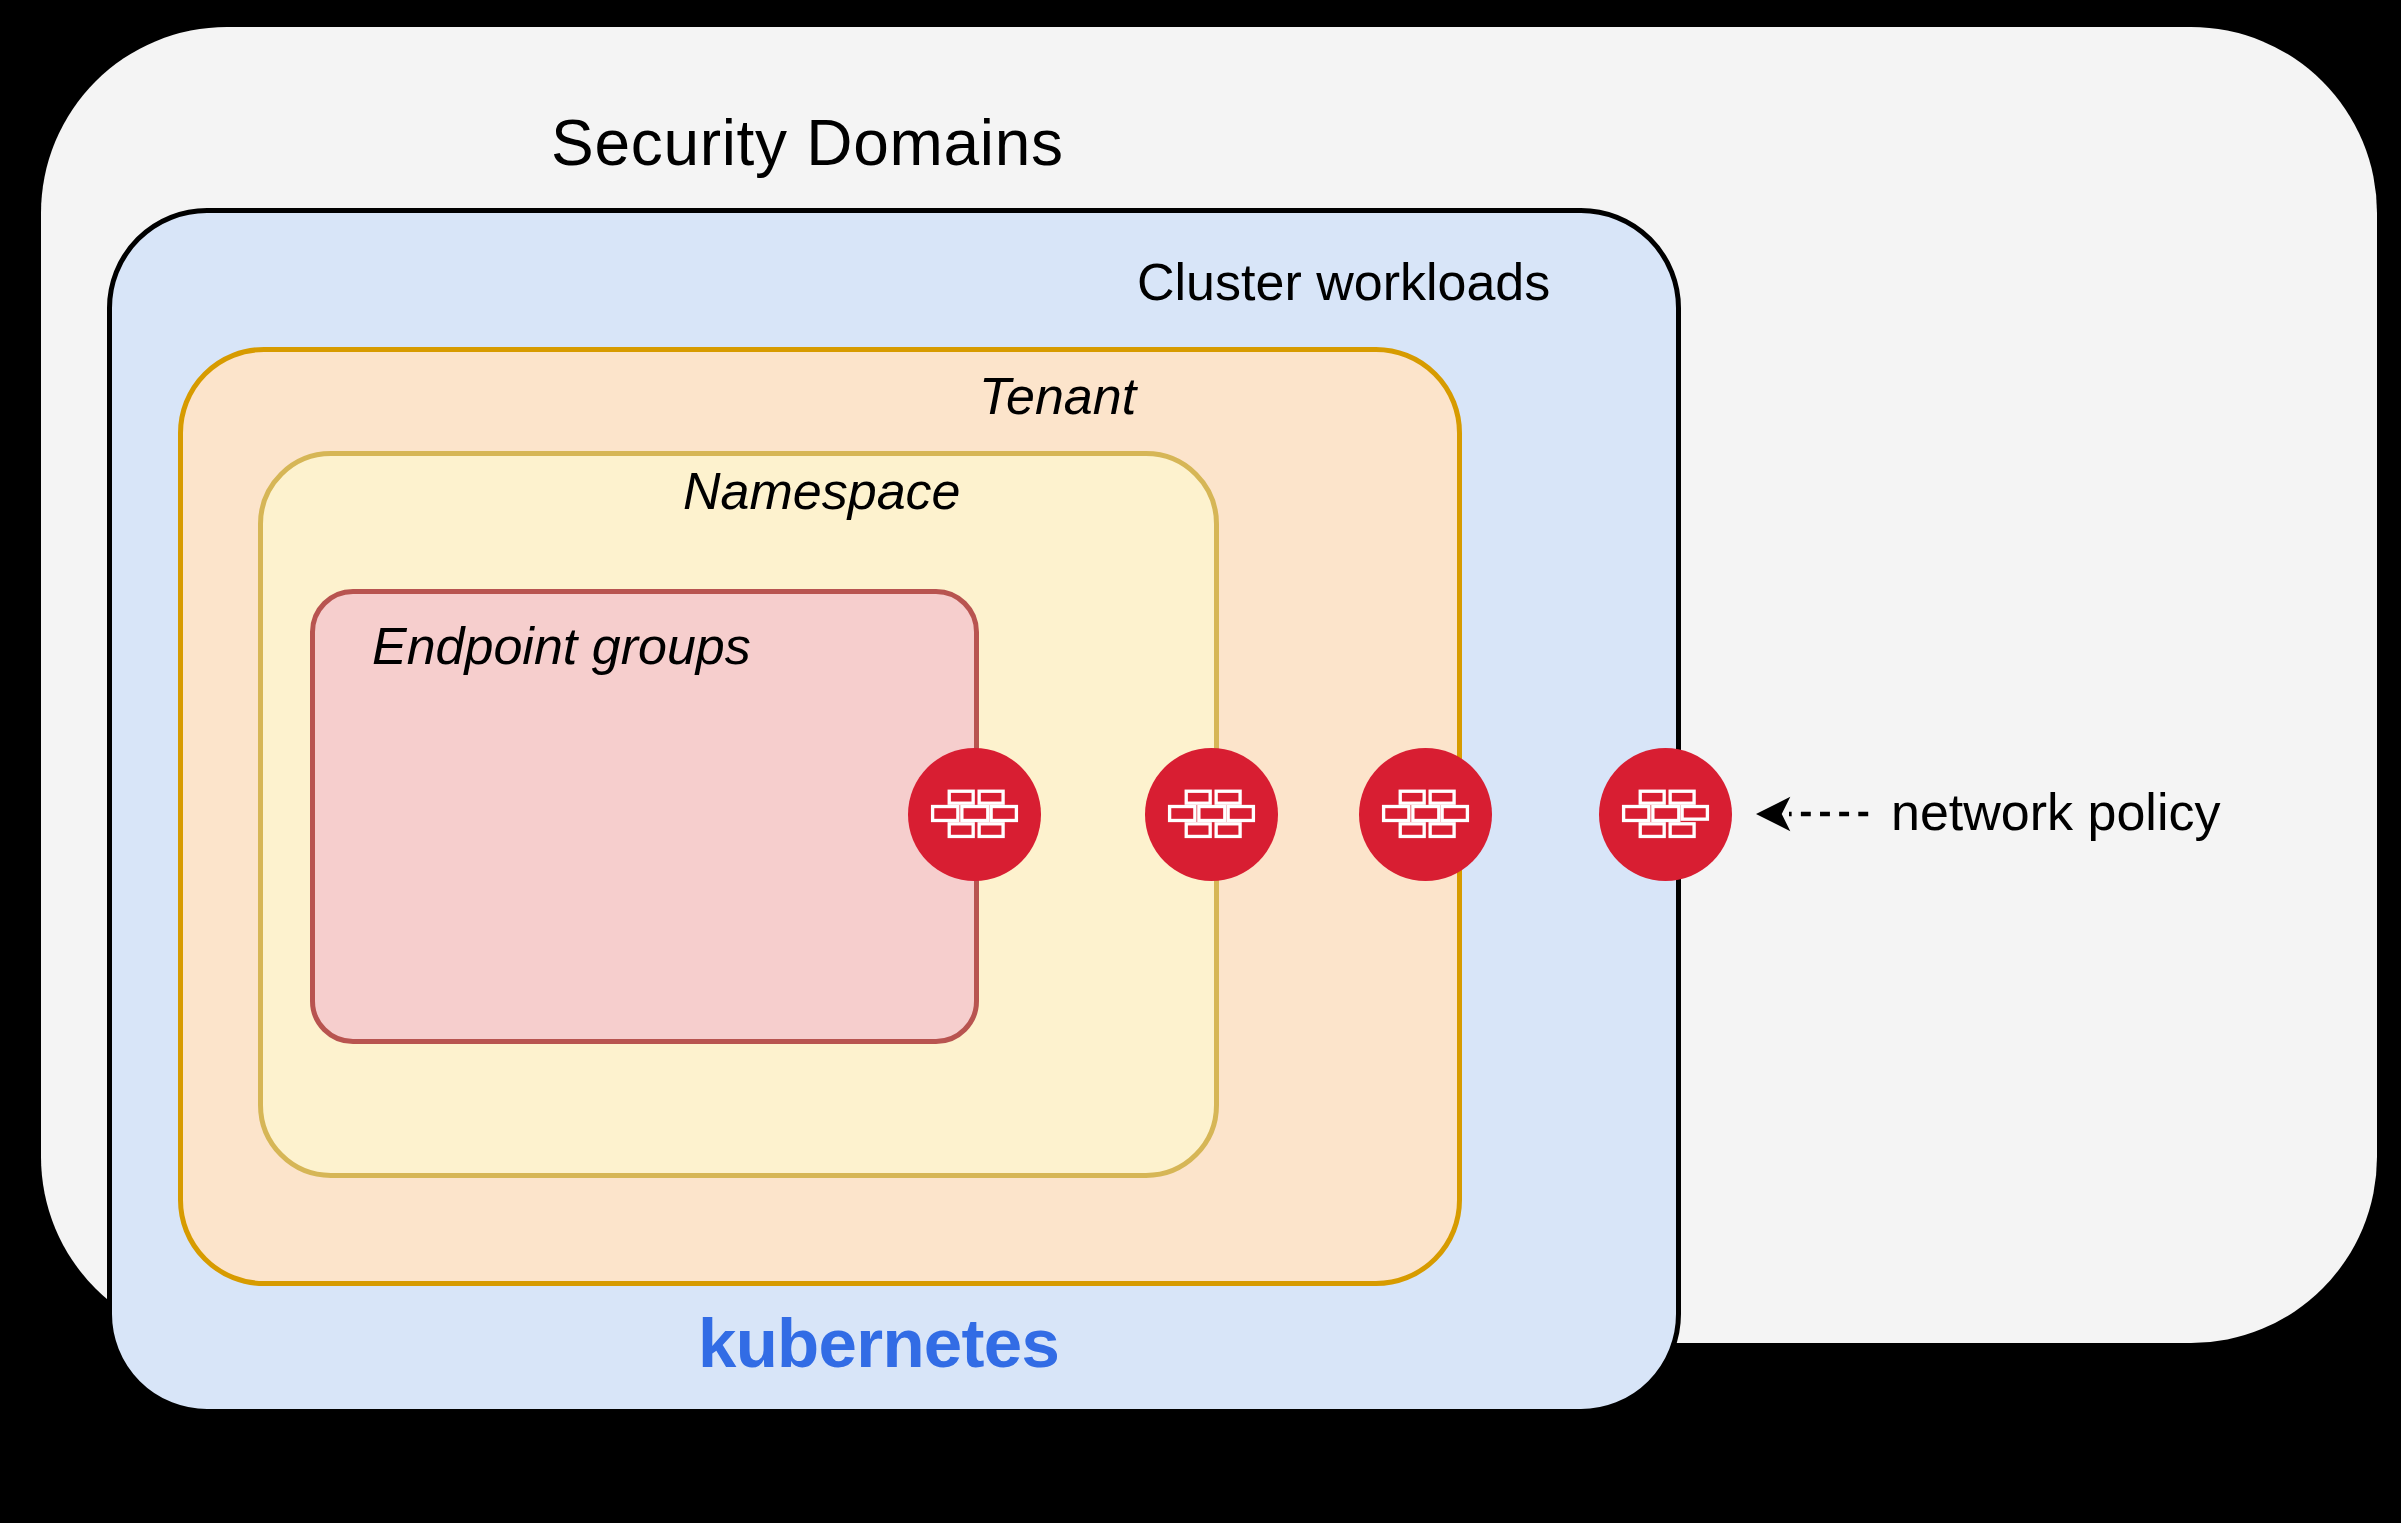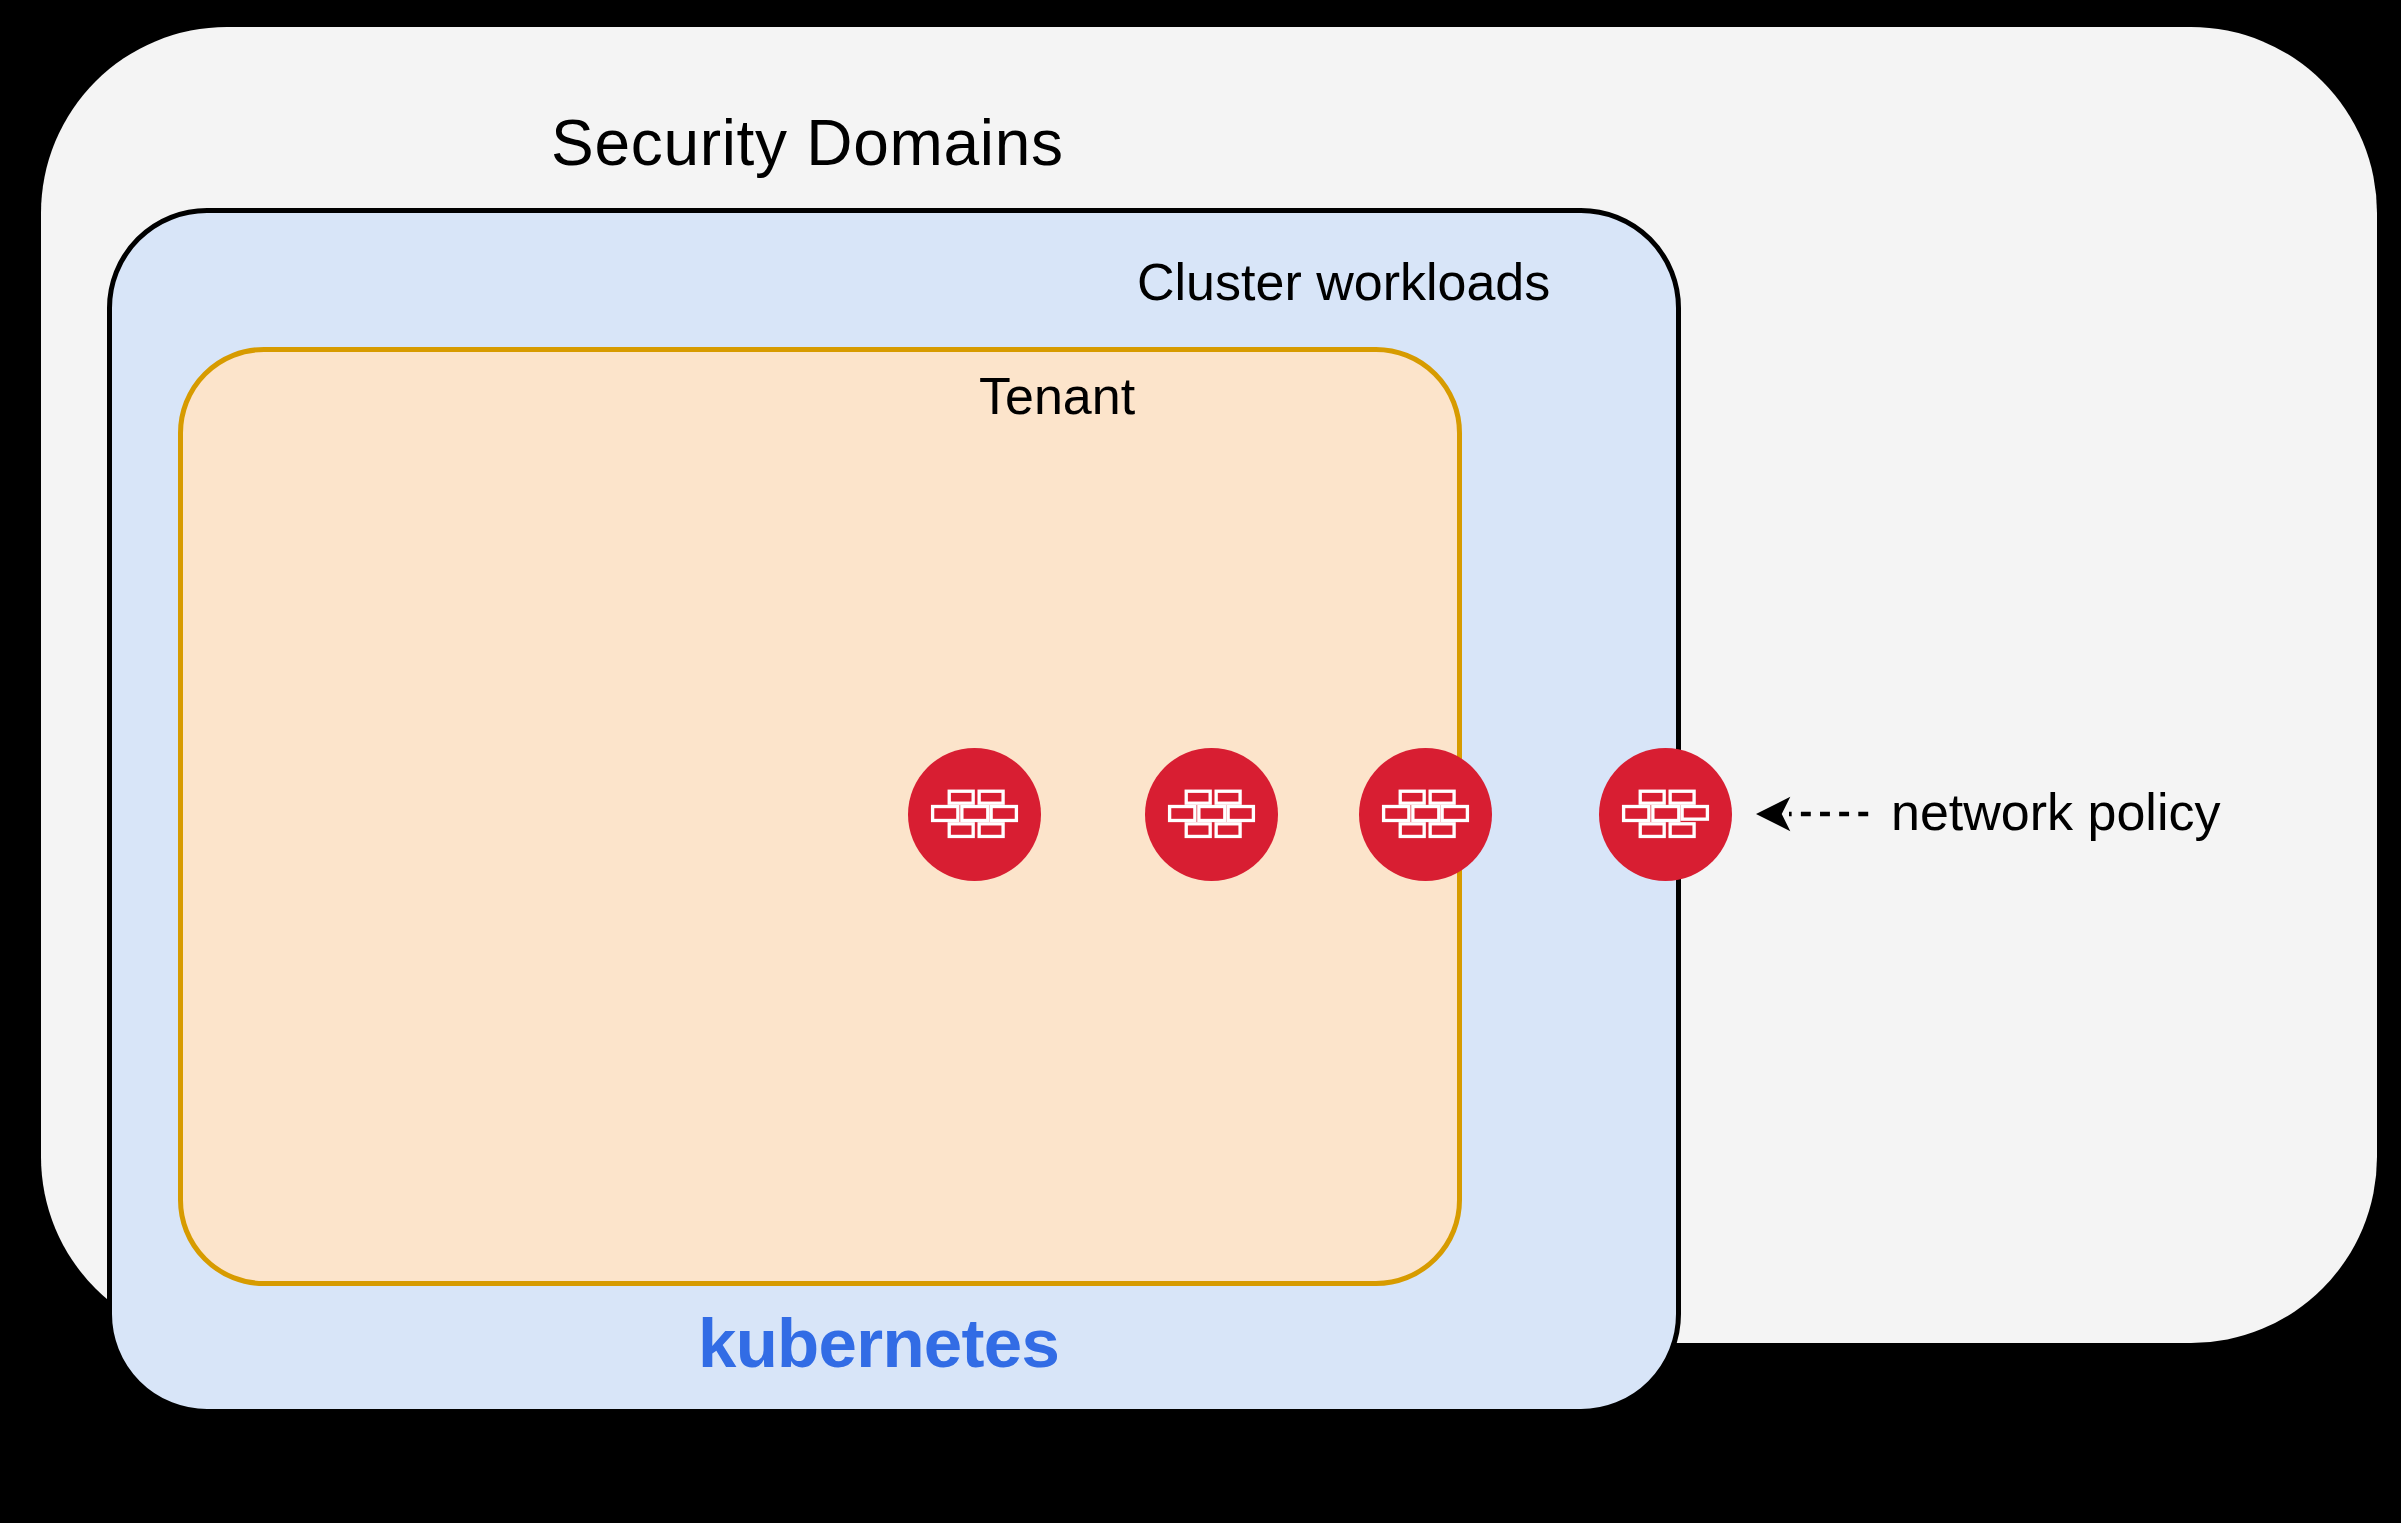--- a/index.html
+++ b/index.html
@@ -42,20 +42,21 @@
     left: 586px; top: 1096px;
     font-size: 69px; font-weight: 700; letter-spacing: -0.7px;
     color: var(--kubernetes-blue, #326CE5);
   }
   .tenant-box {
     left: 66px; top: 134px;
     width: 1284px; height: 939px;
     background: var(--tenant-fill, #FCE4CB);
     border: 5.3px solid var(--tenant-border, #D79B00);
     border-radius: 86px;
+    font-style: italic;
   }
   .tenant-lbl { left: 796px; top: 18px; font-size: 52px; }
   .namespace-box {
     left: 75px; top: 99px;
     width: 961px; height: 727px;
     background: var(--namespace-fill, #FDF2CE);
     border: 5.3px solid var(--namespace-border, #D6B656);
     border-radius: 73px;
   }
   .namespace-lbl { left: 420px; top: 9.3px; font-size: 52px; }
@@ -95,20 +96,27 @@
 
     <div class="lbl title-lbl">Security Domains</div>
 
     <div class="box cluster-box">
       <div class="lbl k8s-lbl">kubernetes</div>
       <div class="lbl cluster-lbl">Cluster workloads</div>
 
       <div class="box tenant-box">
         <div class="lbl tenant-lbl">Tenant</div>
 
+        <div class="box namespace-box">
+          <div class="lbl namespace-lbl">Namespace</div>
+
+          <div class="box endpoint-box">
+            <div class="lbl endpoint-lbl">Endpoint groups</div>
+          </div>
+        </div>
       </div>
     </div>
   </div>
 
   <div class="fw fw-1">
     <svg viewBox="0 0 200 200" width="133" height="133">
       <circle class="fw-circle" cx="100" cy="100" r="100"></circle>
       <g class="fw-bricks">
         <rect x="62" y="65" width="36" height="18"></rect>
         <rect x="107" y="65" width="36" height="18"></rect>

